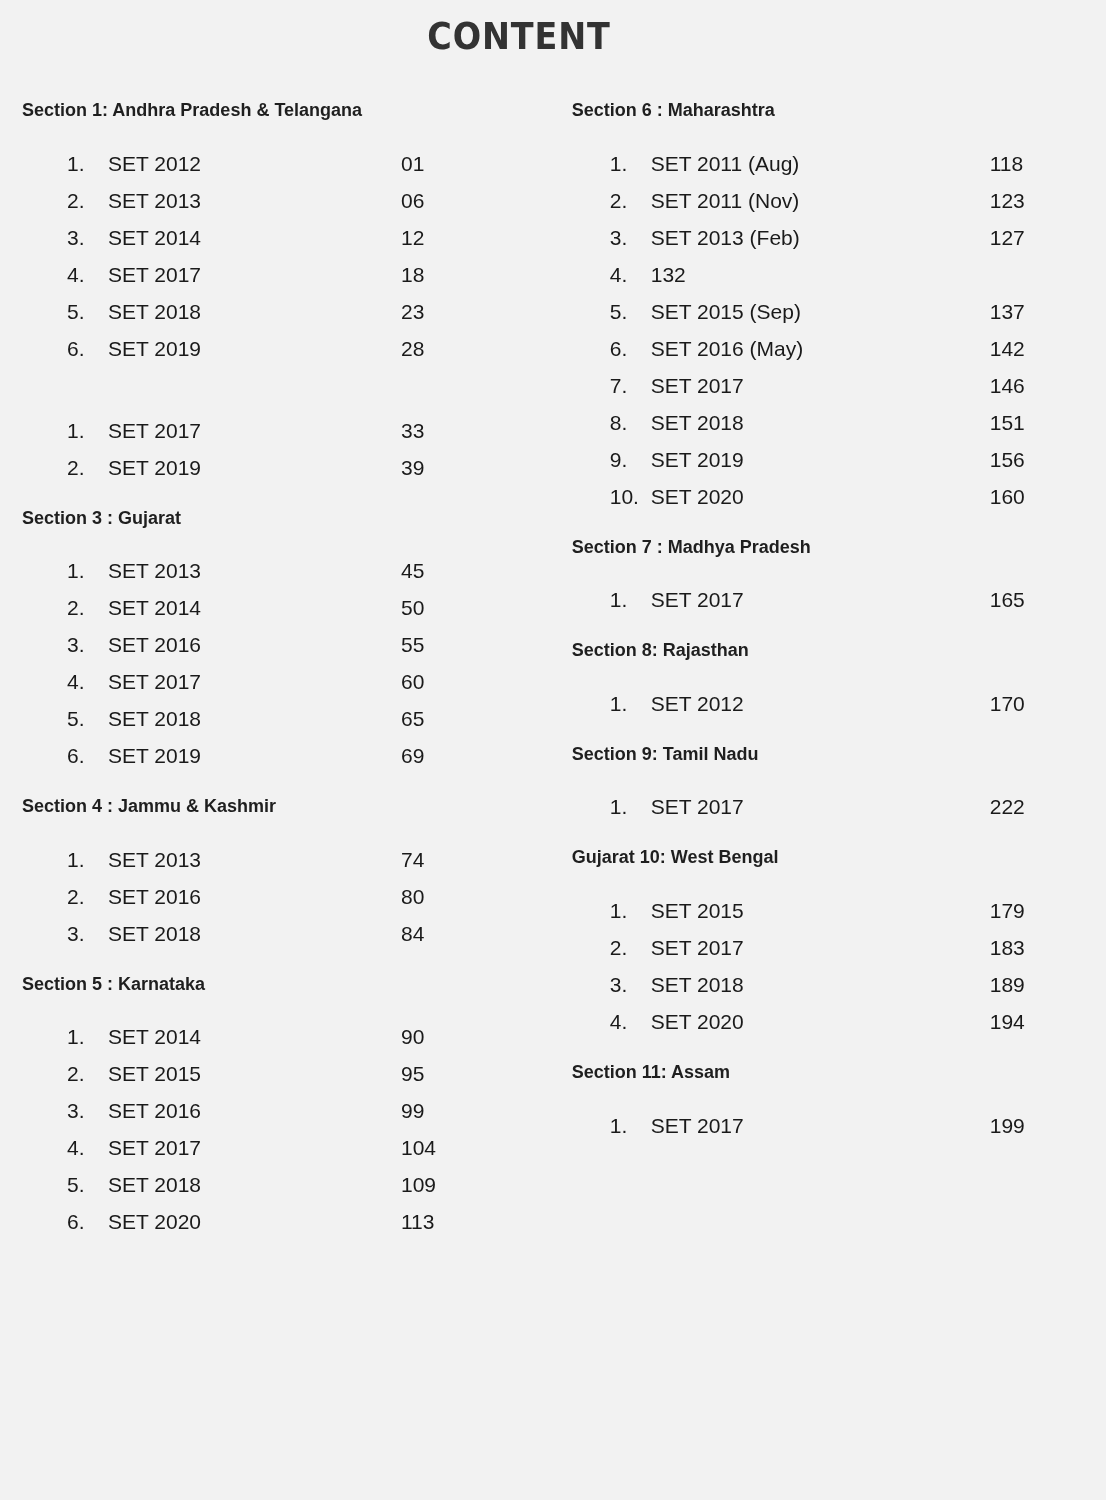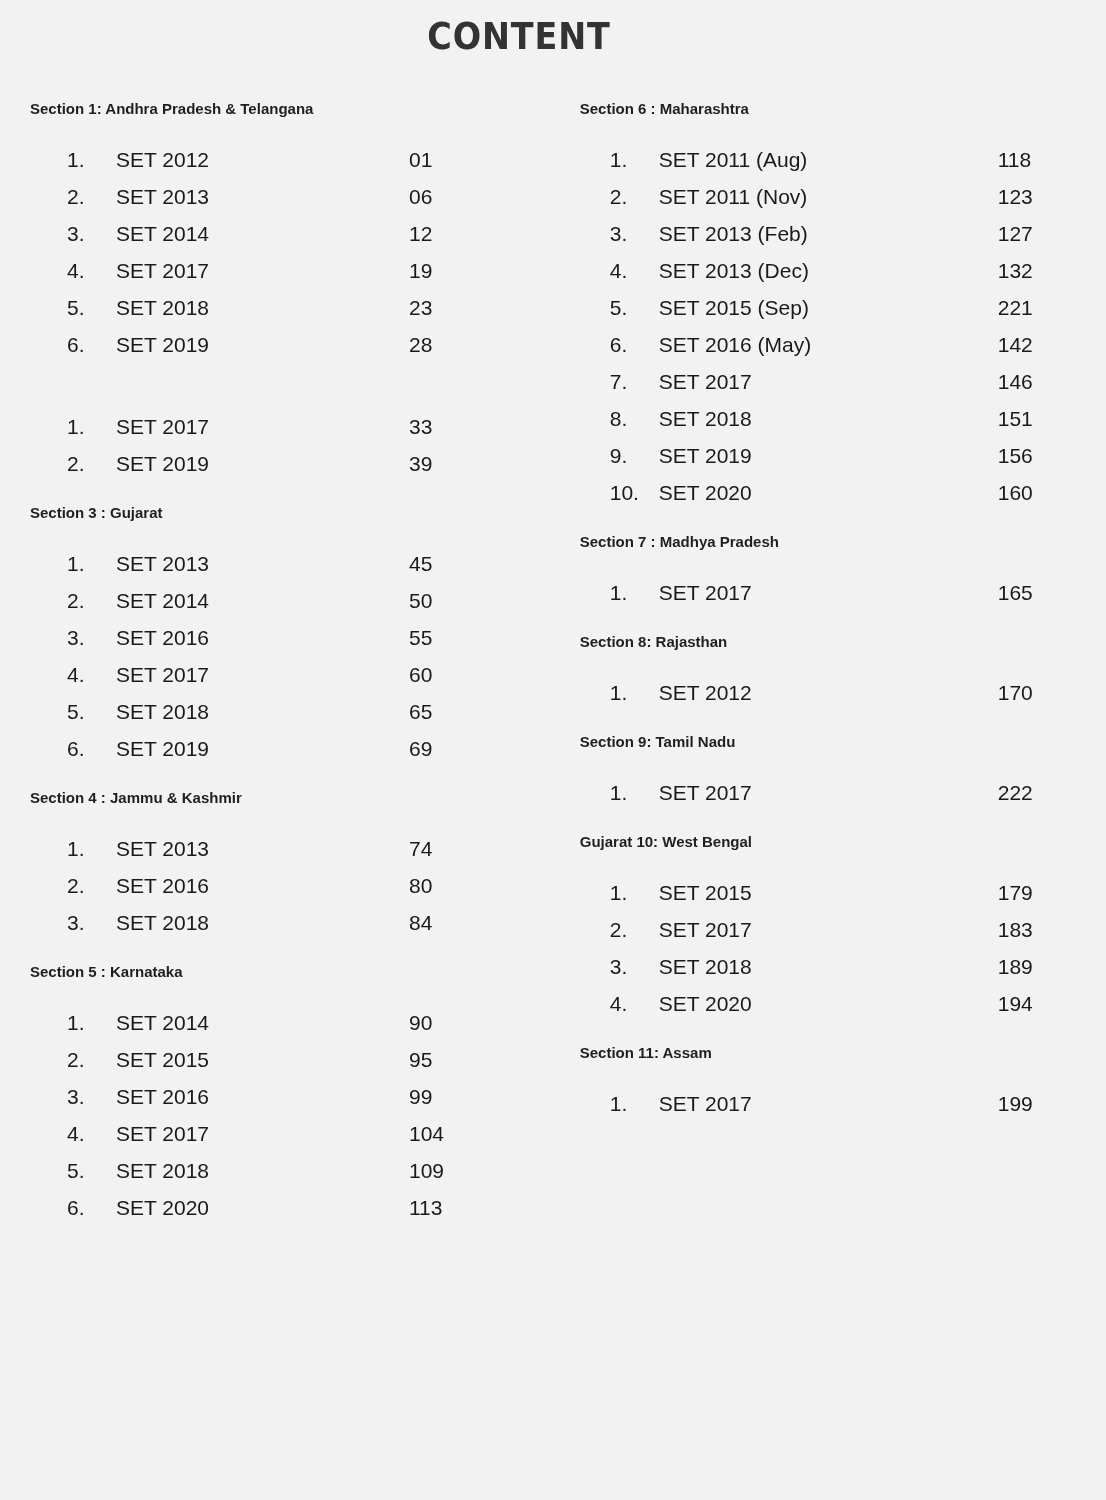--- a/index.html
+++ b/index.html
@@ -46,25 +46,25 @@
     padding-left: 22px;
   }
   .col-right {
     width: 546px;
     padding-left: 47px;
   }
   .section {
     margin-bottom: 0;
   }
   .section-heading {
-    font-size: 15px;
+    font-size: 18px;
     font-weight: 700;
     color: #1f1f1f;
     line-height: 1.2;
-    margin: 0 0 0 8px;
+    margin: 0 0 0 0;
     white-space: nowrap;
   }
   .entry-list {
     list-style: none;
     margin: 0;
     padding: 0;
   }
   .entry {
     display: flex;
     align-items: baseline;
@@ -75,21 +75,20 @@
   }
   .entry-num {
     display: inline-block;
     width: 41px;
     flex: 0 0 41px;
     text-align: left;
   }
   .entry-label {
     display: inline-block;
     flex: 0 0 auto;
-    margin-left: 8px;
   }
   .col-left .entry-label { width: 293px; }
   .col-right .entry-label { width: 339px; }
   .entry-page {
     display: inline-block;
     text-align: right;
   }
   
   .gap-head-to-list { height: 23px; }
   .gap-list-to-head { height: 22px; }
@@ -121,21 +120,21 @@
               <span class="entry-page">06</span>
             </li>
             <li class="entry">
               <span class="entry-num">3.</span>
               <span class="entry-label">SET 2014</span>
               <span class="entry-page">12</span>
             </li>
             <li class="entry">
               <span class="entry-num">4.</span>
               <span class="entry-label">SET 2017</span>
-              <span class="entry-page">19</span>
+              <span class="entry-page">18</span>
             </li>
             <li class="entry">
               <span class="entry-num">5.</span>
               <span class="entry-label">SET 2018</span>
               <span class="entry-page">23</span>
             </li>
             <li class="entry">
               <span class="entry-num">6.</span>
               <span class="entry-label">SET 2019</span>
               <span class="entry-page">28</span>
@@ -271,27 +270,26 @@
               <span class="entry-label">SET 2011 (Nov)</span>
               <span class="entry-page">123</span>
             </li>
             <li class="entry">
               <span class="entry-num">3.</span>
               <span class="entry-label">SET 2013 (Feb)</span>
               <span class="entry-page">127</span>
             </li>
             <li class="entry">
               <span class="entry-num">4.</span>
-              <span class="entry-label">SET 2013 (Dec)</span>
               <span class="entry-page">132</span>
             </li>
             <li class="entry">
               <span class="entry-num">5.</span>
               <span class="entry-label">SET 2015 (Sep)</span>
-              <span class="entry-page">221</span>
+              <span class="entry-page">137</span>
             </li>
             <li class="entry">
               <span class="entry-num">6.</span>
               <span class="entry-label">SET 2016 (May)</span>
               <span class="entry-page">142</span>
             </li>
             <li class="entry">
               <span class="entry-num">7.</span>
               <span class="entry-label">SET 2017</span>
               <span class="entry-page">146</span>

